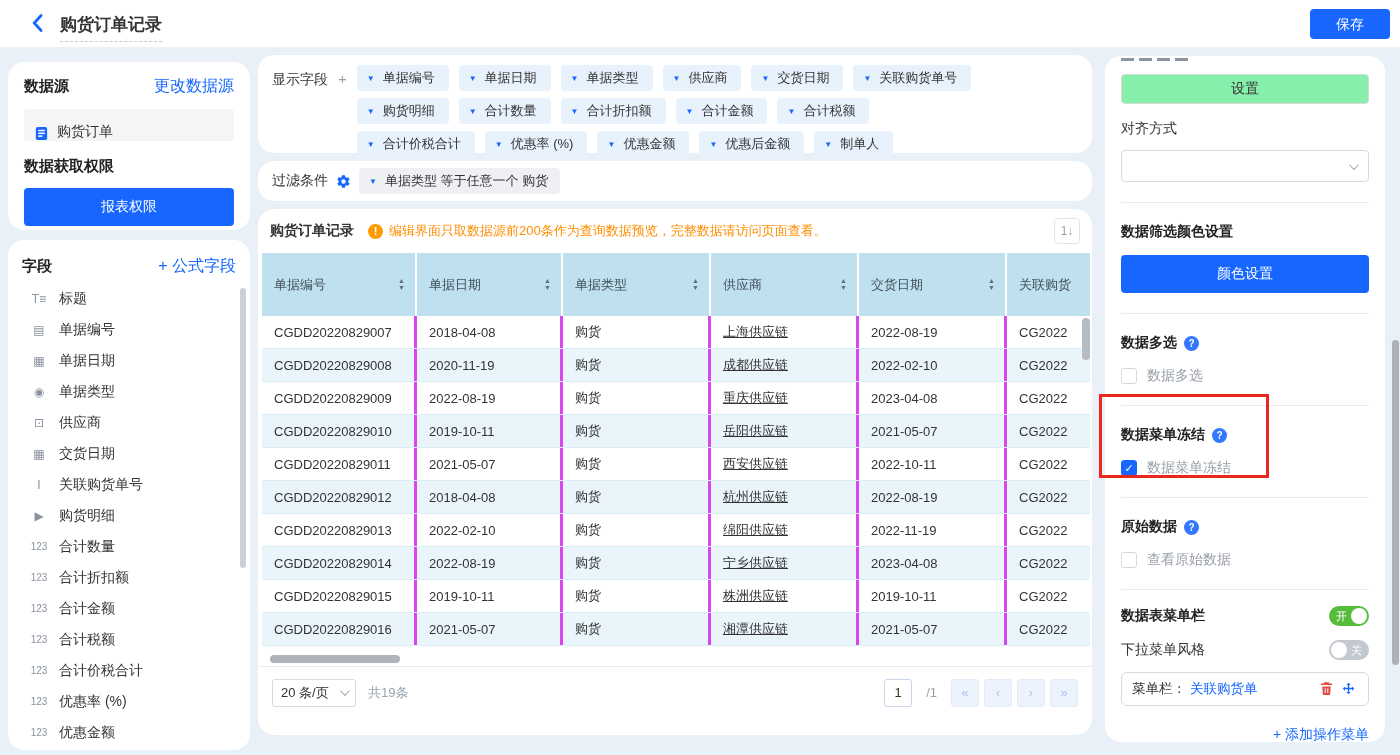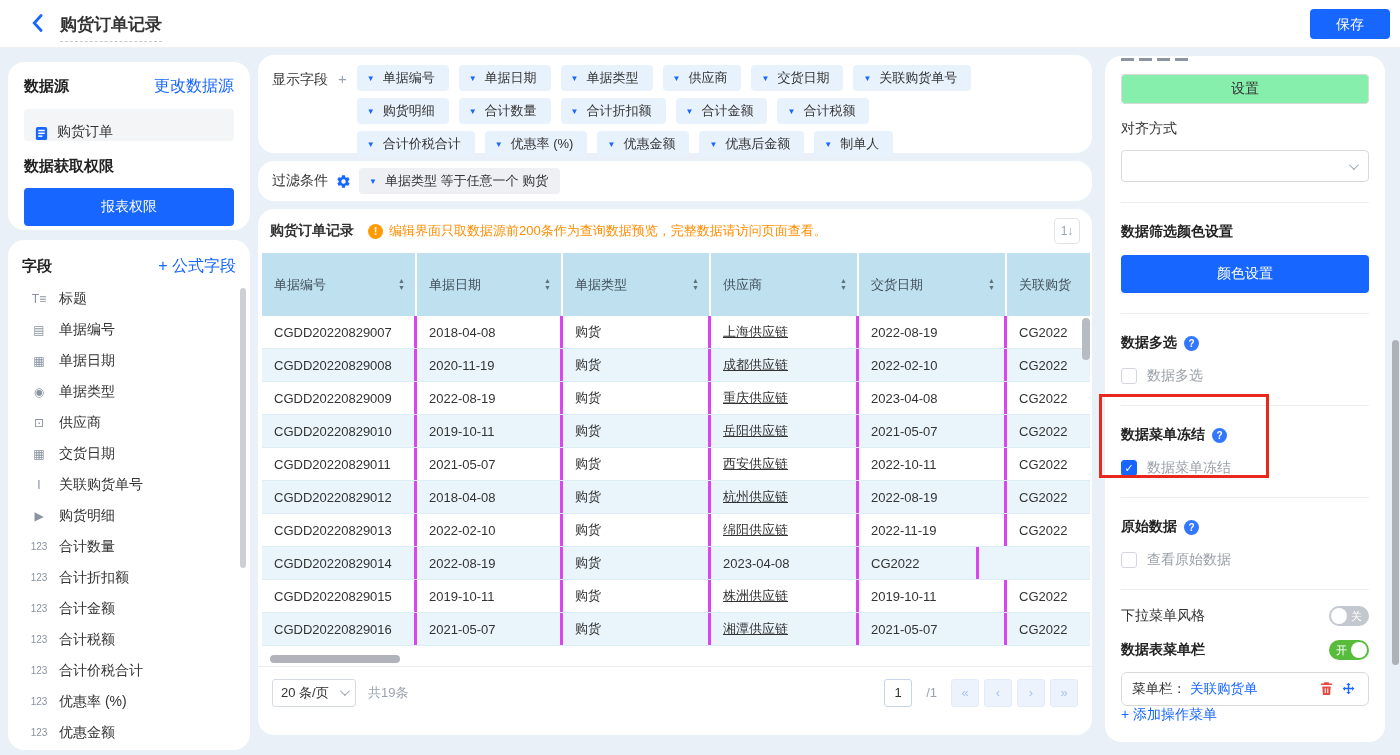--- a/index.html
+++ b/index.html
@@ -94,21 +94,21 @@
   .toggle.on { background:#57bb3c; }
   .toggle.on .knob { position:absolute; right:2px; top:2px; width:16px; height:16px; border-radius:50%; background:#fff; }
   .toggle.on .t-text { position:absolute; left:7px; top:3px; }
   .toggle.off { background:#c3c7cf; }
   .toggle.off .knob { position:absolute; left:2px; top:2px; width:16px; height:16px; border-radius:50%; background:#fff; }
   .toggle.off .t-text { position:absolute; right:7px; top:3px; }
   .menu-box { margin-top:12px; height:34px; border:1px solid #d9d9d9; border-radius:6px; display:flex; align-items:center; padding:0 10px; gap:4px; }
   .menu-prefix { font-size:13.5px; color:#333; white-space:nowrap; }
   .menu-value { font-size:13.5px; color:#1766ff; flex:1; white-space:nowrap; cursor:pointer; }
   .mb-icon { width:18px; height:18px; cursor:pointer; flex:0 0 18px; }
-  .add-menu { margin-top:0; color:#1766ff; font-size:14px; cursor:pointer; }
+  .add-menu { margin-top:20px; color:#1766ff; font-size:14px; cursor:pointer;text-align:right; }
 
   .red-annotation { position:absolute; left:1099px; top:394px; width:170px; height:84px; border:3px solid #e8271d; z-index:20; pointer-events:none; }
   .page-scroll { position:absolute; right:1px; top:340px; width:7px; height:325px; background:#aeb2b8; border-radius:4px; z-index:30; }
 </style>
 </head>
 <body>
 
 <div class="topbar">
   <span class="back-btn">
     <svg viewBox="0 0 16 16" width="20" height="20">
@@ -403,20 +403,21 @@
           <span class="td" style="width: 146px;">2022-02-10</span>
           <span class="td" style="width: 148px;">购货</span>
           <span class="td supplier" style="width: 148px;">绵阳供应链</span>
           <span class="td" style="width: 148px;">2022-11-19</span>
           <span class="td" style="width: 120px;">CG2022</span>
         </div>
         <div class="tr alt">
           <span class="td" style="width: 155px;">CGDD20220829014</span>
           <span class="td" style="width: 146px;">2022-08-19</span>
           <span class="td" style="width: 148px;">购货</span>
+          <span class="td supplier" style="width: 148px;">宁乡供应链</span>
           <span class="td" style="width: 148px;">2023-04-08</span>
           <span class="td" style="width: 120px;">CG2022</span>
         </div>
         <div class="tr">
           <span class="td" style="width: 155px;">CGDD20220829015</span>
           <span class="td" style="width: 146px;">2019-10-11</span>
           <span class="td" style="width: 148px;">购货</span>
           <span class="td supplier" style="width: 148px;">株洲供应链</span>
           <span class="td" style="width: 148px;">2019-10-11</span>
           <span class="td" style="width: 120px;">CG2022</span>
@@ -495,31 +496,31 @@
     <span>原始数据</span>
     <span class="helpq">?</span>
   </div>
   <div class="cbrow">
     <span class="checkbox"></span>
     <span class="cblabel">查看原始数据</span>
   </div>
   <div class="divider" style="margin-bottom:16px"></div>
 
   <div class="toggle-row">
+    <span class="t-label bold">数据表菜单栏</span>
+    <span class="toggle on">
+      <span class="t-text">开</span>
+      <span class="knob"></span>
+    </span>
+  </div>
+  <div class="toggle-row">
     <span class="t-label">下拉菜单风格</span>
     <span class="toggle off">
       <span class="knob"></span>
       <span class="t-text">关</span>
-    </span>
-  </div>
-  <div class="toggle-row">
-    <span class="t-label bold">数据表菜单栏</span>
-    <span class="toggle on">
-      <span class="t-text">开</span>
-      <span class="knob"></span>
     </span>
   </div>
 
   <div class="menu-box">
     <span class="menu-prefix">菜单栏：</span>
     <span class="menu-value">关联购货单</span>
     <span class="mb-icon">
       <svg width="17" height="17" viewBox="0 0 24 24" fill="#e34a43">
           <path d="M9 3h6l1 2h4v2H4V5h4l1-2zM6 9h12l-1 12H7L6 9zm3.5 2.5v7h1.4v-7H9.5zm3.6 0v7h1.4v-7h-1.4z"></path>
         </svg>

